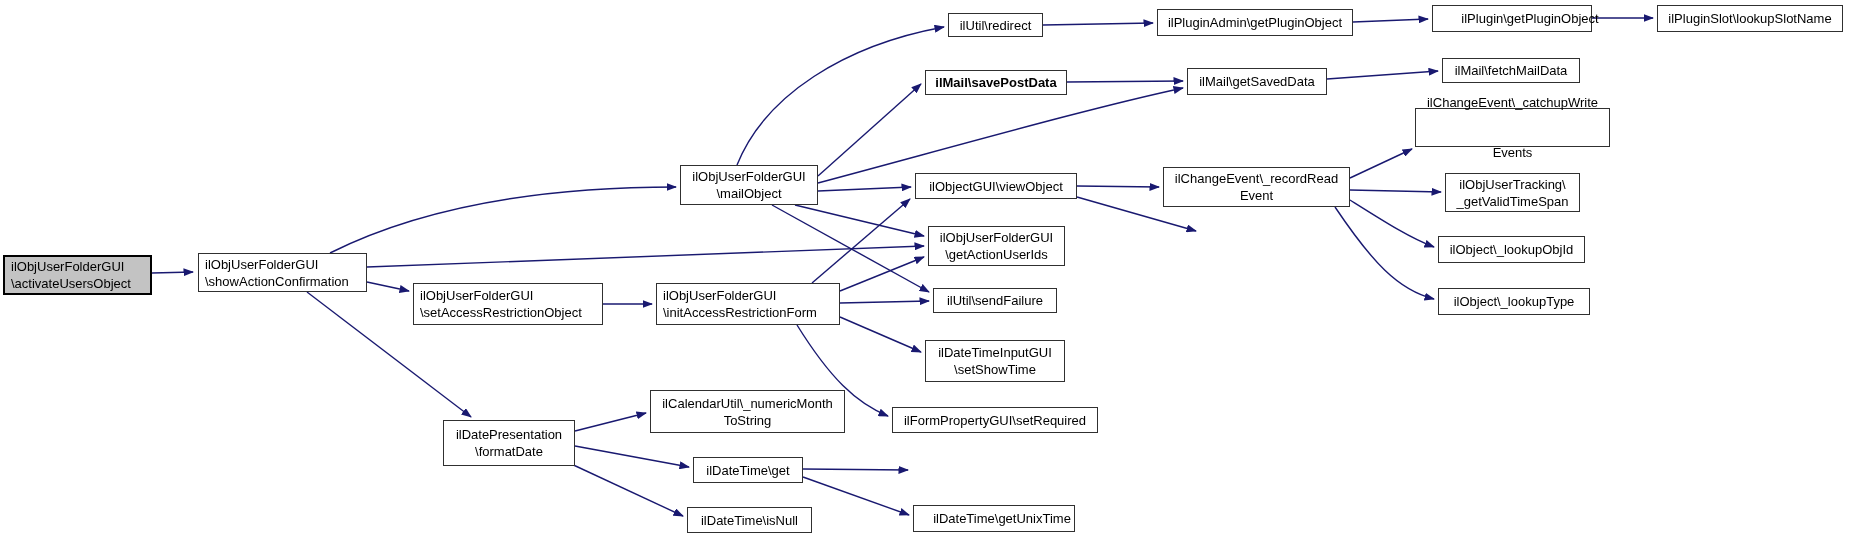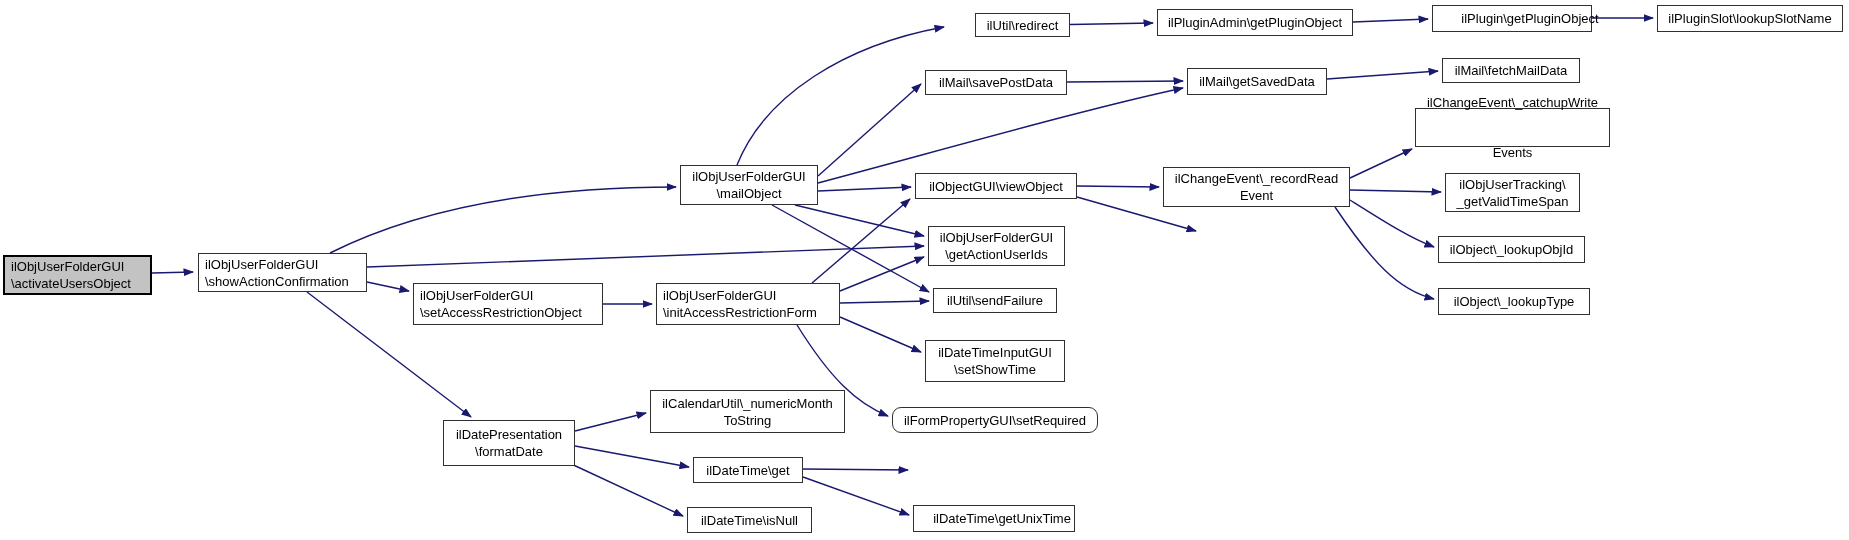--- a/index.html
+++ b/index.html
@@ -91,41 +91,41 @@
       <span>\initAccessRestrictionForm</span>
     </div>
     <div class="node" style="left: 680px; top: 165px; width: 138px; height: 40px;">
       <span>ilObjUserFolderGUI</span>
       <span>\mailObject</span>
     </div>
     <div class="node" style="left: 443px; top: 420px; width: 132px; height: 46px;">
       <span>ilDatePresentation</span>
       <span>\formatDate</span>
     </div>
-    <div class="node" style="left: 948px; top: 13px; width: 95px; height: 24px; margin-left: 27px;">
+    <div class="node" style="left: 948px; top: 13px; width: 95px; height: 24px;">
       <span>ilUtil\redirect</span>
     </div>
-    <div class="node" style="left: 925px; top: 70px; width: 142px; height: 25px;">
+    <div class="node" style="left: 925px; top: 70px; width: 142px; height: 25px; font-weight: bold;">
       <span>ilMail\savePostData</span>
     </div>
     <div class="node" style="left: 915px; top: 173px; width: 162px; height: 26px;">
       <span>ilObjectGUI\viewObject</span>
     </div>
     <div class="node" style="left: 928px; top: 226px; width: 137px; height: 40px;">
       <span>ilObjUserFolderGUI</span>
       <span>\getActionUserIds</span>
     </div>
     <div class="node" style="left: 933px; top: 288px; width: 124px; height: 25px;">
       <span>ilUtil\sendFailure</span>
     </div>
     <div class="node" style="left: 925px; top: 340px; width: 140px; height: 42px;">
       <span>ilDateTimeInputGUI</span>
       <span>\setShowTime</span>
     </div>
-    <div class="node" style="left: 892px; top: 407px; width: 206px; height: 26px; border-radius: 9px;">
+    <div class="node" style="left: 892px; top: 407px; width: 206px; height: 26px;">
       <span>ilFormPropertyGUI\setRequired</span>
     </div>
     <div class="node" style="left: 650px; top: 390px; width: 195px; height: 43px;">
       <span>ilCalendarUtil\_numericMonth</span>
       <span>ToString</span>
     </div>
     <div class="node" style="left: 693px; top: 457px; width: 110px; height: 26px;">
       <span>ilDateTime\get</span>
     </div>
     <div class="node" style="left: 687px; top: 507px; width: 125px; height: 26px;">

